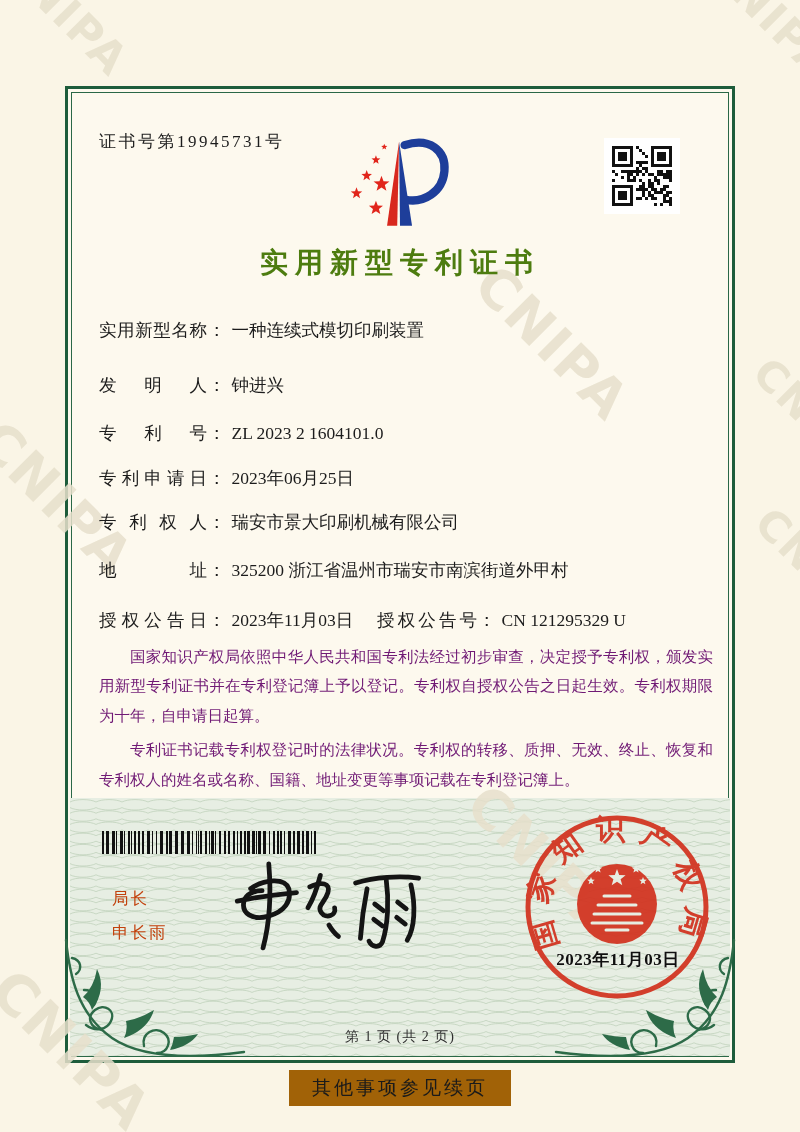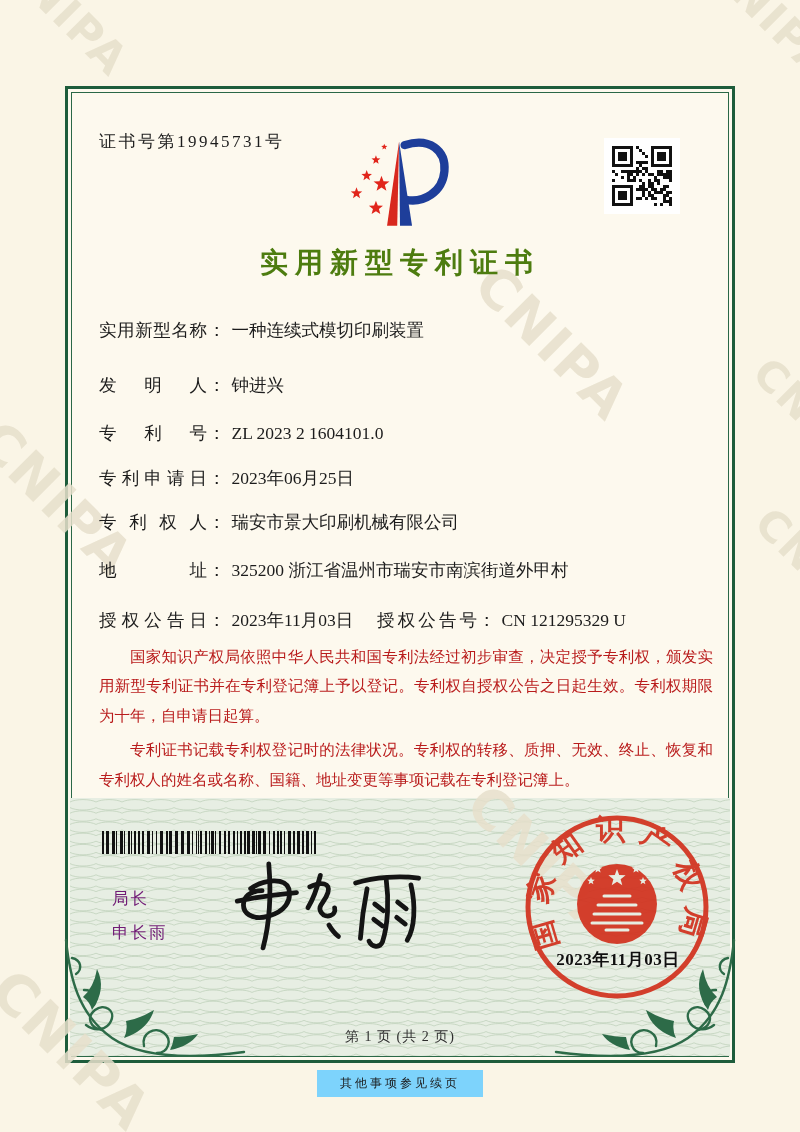--- a/index.html
+++ b/index.html
@@ -21,35 +21,35 @@
   .logo{position:absolute;left:338px;top:132px;}
   .qr{position:absolute;left:604px;top:138px;}
   .title{position:absolute;left:0;top:244px;width:100%;text-align:center;
          font-size:28px;font-weight:bold;letter-spacing:7px;color:#4d7c0f;}
   .frow{position:absolute;left:99px;font-size:17.5px;white-space:nowrap;}
   .lbl{display:inline-block;width:108px;text-align:justify;text-align-last:justify;-moz-text-align-last:justify;vertical-align:top;}
   .colon{margin:0 6px 0 1px;}
   .g2{position:absolute;left:278px;top:0;white-space:nowrap;}
   .g2 .lbl{width:100px;}
   .paras{position:absolute;left:99px;top:642px;width:614px;font-size:15.5px;
-         line-height:1.9;text-align:justify;color:#b91c1c;}
+         line-height:1.9;text-align:justify;color:#701a75;}
   .paras p{margin:0 0 5px 0;text-indent:2em;}
   .barcode{position:absolute;left:102px;top:831px;}
   .director{position:absolute;left:112px;font-family:Liberation Serif, serif;
-            font-size:16.5px;letter-spacing:2px;color:#701a75;}
+            font-size:16.5px;letter-spacing:2px;color:#c2410c;}
   .dir-title{top:888px;} .dir-name{top:922px;}
   .signature{position:absolute;left:222px;top:856px;}
   .seal{position:absolute;left:522px;top:812px;}
   .seal-date{position:absolute;left:532px;top:948px;width:172px;text-align:center;
              font-size:17px;letter-spacing:.5px;color:#101010;font-weight:bold;
              text-shadow:0 0 3px #eef2e9,0 0 3px #eef2e9;}
   .pageinfo{position:absolute;left:65px;top:1028px;width:670px;text-align:center;
             font-size:14px;color:#2e2e2e;letter-spacing:1px;}
   .footer-note{position:absolute;left:50%;transform:translateX(-50%);top:1070px;
-               font-size:12px;letter-spacing:3px;background:#7dd3fc;padding:5px 23px;color:#1a1a1a;}
+               font-size:19px;letter-spacing:3px;background:#a16207;padding:5px 23px;color:#1a1a1a;}
 </style>
 </head>
 <body>
 
 <div class="page">
 
   <div class="frame">
     <div class="frame-inner"></div>
   </div>
 

